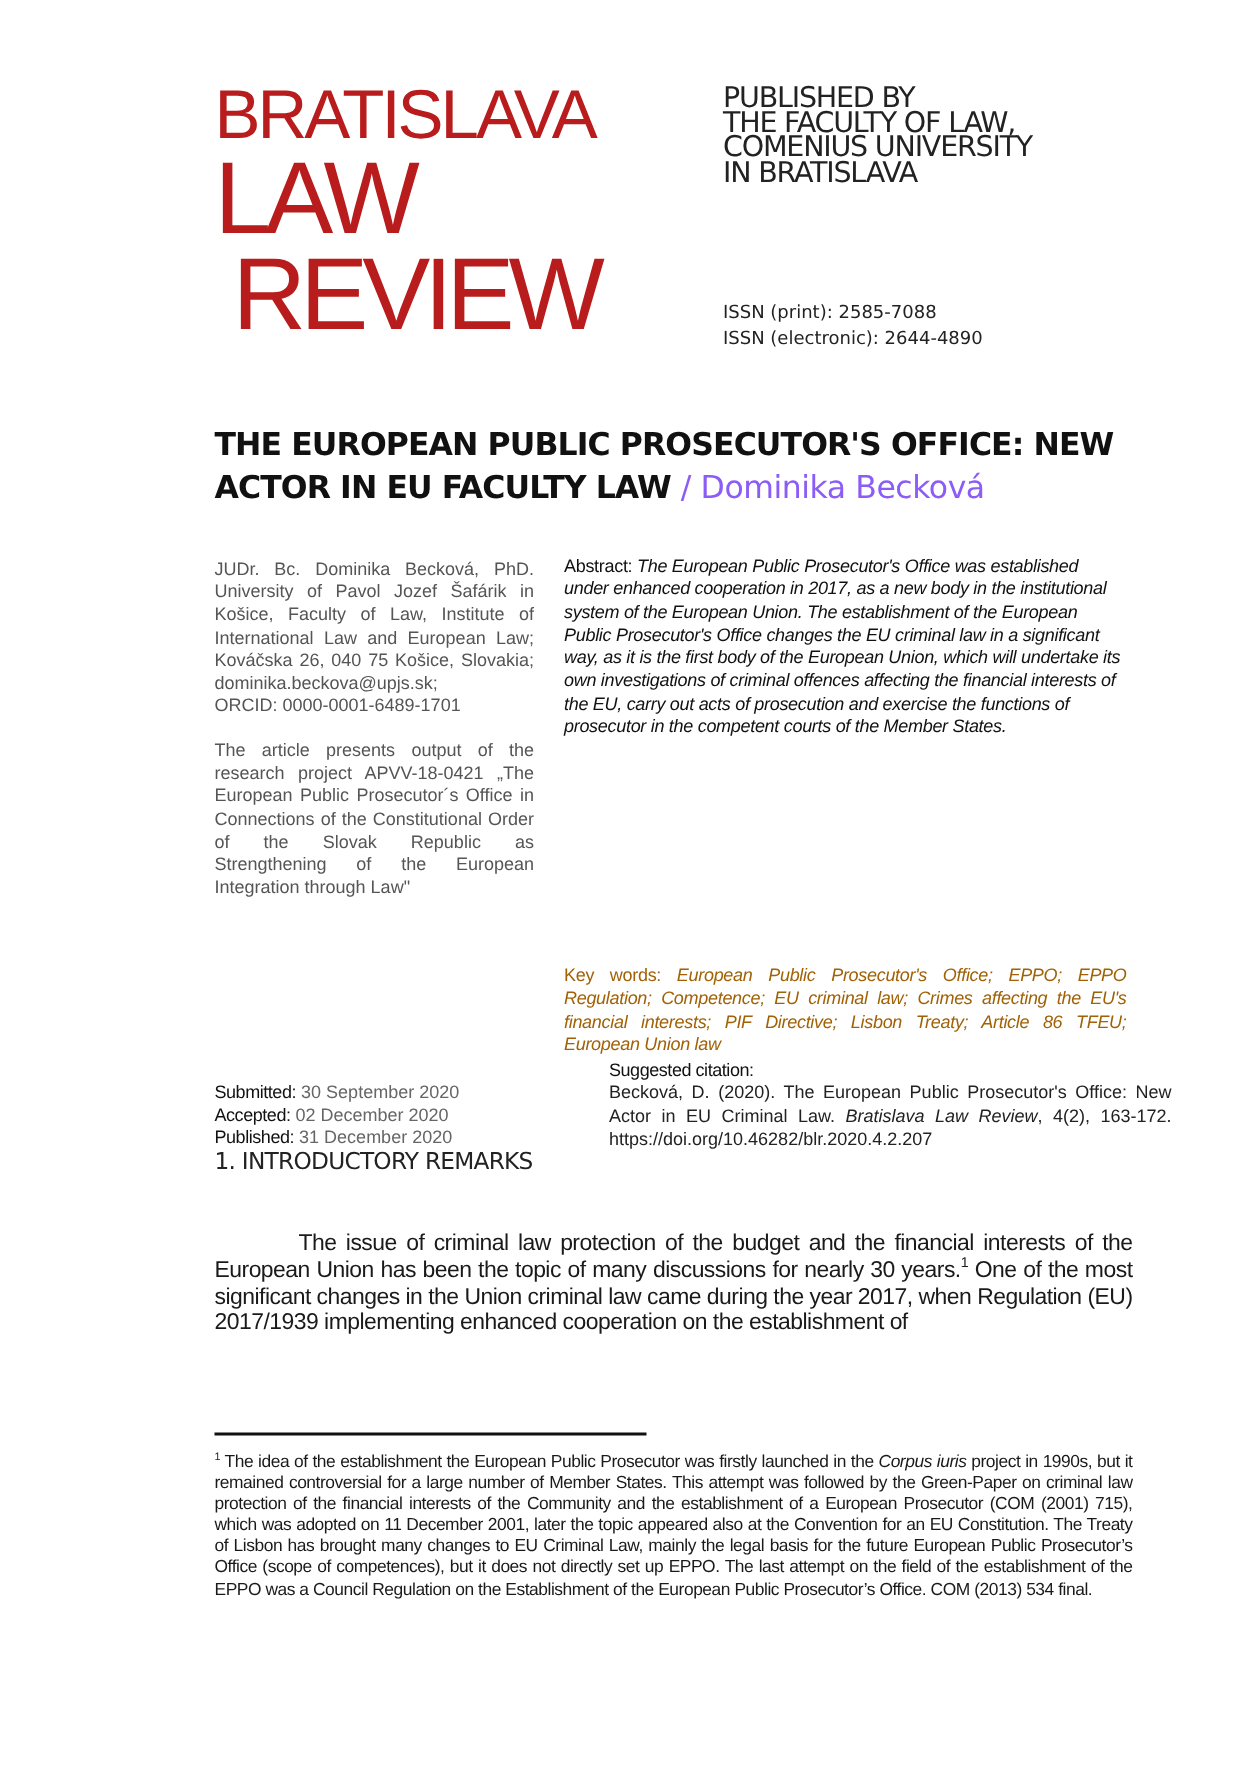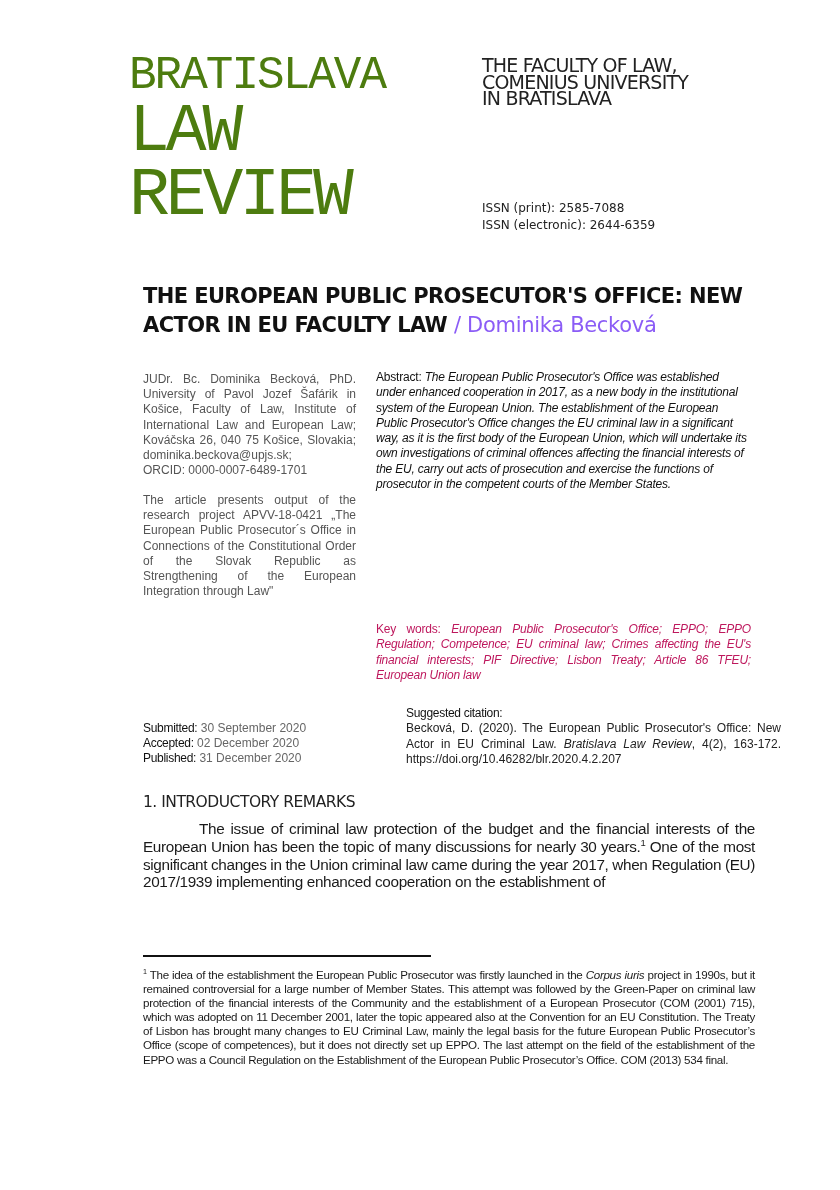--- a/index.html
+++ b/index.html
@@ -1,82 +1,83 @@
 <!DOCTYPE html>
 <html><head>
 <meta charset="utf-8">
 <style>
   html, body { margin: 0; padding: 0; background: #ffffff; }
   body { width: 840px; height: 1190px; position: relative; overflow: hidden; color: #1a1a1a; font-family: "Liberation Sans", sans-serif; }
   .abs { position: absolute; }
 
   
-  .journal-title { left: 129px; top: 52px; width: 320px; font-family: Liberation Mono, monospace; font-weight: 300; color: #4d7c0f; letter-spacing: -1px; }
+  .journal-title { left: 143px; top: 52px; width: 320px; font-family: Liberation Sans, sans-serif; font-weight: 300; color: #b91c1c; letter-spacing: -1px; }
   .journal-title .l1 { font-size: 46px; line-height: 48px; letter-spacing: -2px; }
   .journal-title .l2 { font-size: 68px; line-height: 60px; letter-spacing: -4px; margin-top: 2px; }
-  .journal-title .l3 { font-size: 68px; line-height: 68px; letter-spacing: -4px; }
+  .journal-title .l3 { font-size: 68px; line-height: 68px; letter-spacing: -4px; margin-left: 12px; }
   .publisher { left: 482px; top: 57px; width: 300px; font-family: "DejaVu Sans", sans-serif; font-size: 19px; line-height: 16.5px; color: #222; letter-spacing: -0.8px; }
   .issn { left: 482px; top: 200px; font-family: "DejaVu Sans", sans-serif; font-size: 12px; line-height: 17px; color: #222; }
 
   
   .article-title { left: 143px; top: 282px; width: 640px; font-family: "DejaVu Sans", sans-serif; font-weight: bold; font-size: 21px; line-height: 29px; color: #111; letter-spacing: -0.6px; }
   .article-title .author { font-weight: normal; color: #8b5cf6; letter-spacing: -0.3px; }
 
   
   .affil { left: 143px; top: 372px; width: 213px; font-size: 12px; line-height: 15.2px; color: #555; text-align: justify; font-weight: 300; }
   .project { left: 143px; top: 493px; width: 213px; font-size: 12px; line-height: 15.2px; color: #555; text-align: justify; }
   .dates { left: 143px; top: 721px; width: 213px; font-size: 12px; line-height: 15.2px; color: #666; }
   .dates .lbl { color: #111; letter-spacing: -0.3px; }
 
   
   .abstract { left: 376px; top: 370px; width: 375px; font-size: 12px; line-height: 15.3px; color: #111; letter-spacing: -0.2px; }
   .abstract .body { font-style: italic; text-align: right; }
-  .keywords { left: 376px; top: 622px; width: 375px; font-size: 12px; line-height: 15.3px; color: #be185d; text-align: justify; letter-spacing: -0.2px; }
+  .keywords { left: 376px; top: 643px; width: 375px; font-size: 12px; line-height: 15.3px; color: #a16207; text-align: justify; letter-spacing: -0.2px; }
   .keywords .body { font-style: italic; }
   .citation { left: 376px; top: 706px; width: 375px; font-size: 12px; line-height: 15.3px; color: #222; text-align: justify; margin-left: 30px; }
   .citation .hd { color: #111; letter-spacing: -0.3px; }
 
   
-  .section-heading { left: 143px; top: 793px; font-family: "DejaVu Sans", sans-serif; font-size: 15.5px; color: #222; letter-spacing: -0.5px; }
+  .section-heading { left: 143px; top: 765px; font-family: "DejaVu Sans", sans-serif; font-size: 15.5px; color: #222; letter-spacing: -0.5px; }
   .body-text { left: 143px; top: 820px; width: 612px; font-size: 15.3px; line-height: 17.8px; color: #1a1a1a; text-align: justify; letter-spacing: -0.35px; }
   .body-text .indent { display: inline-block; width: 56px; }
   sup { font-size: 0.62em; line-height: 0; vertical-align: super; }
 
   .fn-rule { left: 143px; top: 955px; width: 288px; height: 2px; background: #111; }
   .footnote { left: 143px; top: 968px; width: 612px; font-size: 11.6px; line-height: 14.1px; color: #1a1a1a; text-align: justify; letter-spacing: -0.3px; }
 </style>
 </head>
 <body>
 
 <div class="abs journal-title">
   <div class="l1">BRATISLAVA</div>
   <div class="l2">LAW</div>
   <div class="l3">REVIEW</div>
 </div>
 
 <div class="abs publisher">
+  <div>PUBLISHED BY</div>
   <div>THE FACULTY OF LAW,</div>
   <div>COMENIUS UNIVERSITY</div>
   <div>IN BRATISLAVA</div>
 </div>
 
 <div class="abs issn">
   <div>ISSN (print): 2585-7088</div>
-  <div>ISSN (electronic): 2644-6359</div>
+  <div>ISSN (electronic): 2644-4890</div>
 </div>
 
 <div class="abs article-title">
   <span>THE EUROPEAN PUBLIC PROSECUTOR'S OFFICE: NEW ACTOR IN EU FACULTY LAW</span>
   <span class="author">/ Dominika Becková</span>
 </div>
 
 <div class="abs affil">
   <span>JUDr. Bc. Dominika Becková, PhD. University of Pavol Jozef Šafárik in Košice, Faculty of Law, Institute of International Law and European Law; Kováčska 26, 040 75 Košice, Slovakia;</span>
   <span>dominika.beckova@upjs.sk;</span>
-  <div>ORCID: 0000-0007-6489-1701</div>
+  <div>ORCID: 0000-0001-6489-1701</div>
 </div>
 
 <div class="abs project">The article presents output of the research project APVV-18-0421 „The European Public Prosecutor´s Office in Connections of the Constitutional Order of the Slovak Republic as Strengthening of the European Integration through Law"</div>
 
 <div class="abs dates">
   <div><span class="lbl">Submitted:</span> <span>30 September 2020</span></div>
   <div><span class="lbl">Accepted:</span> <span>02 December 2020</span></div>
   <div><span class="lbl">Published:</span> <span>31 December 2020</span></div>
 </div>
 

